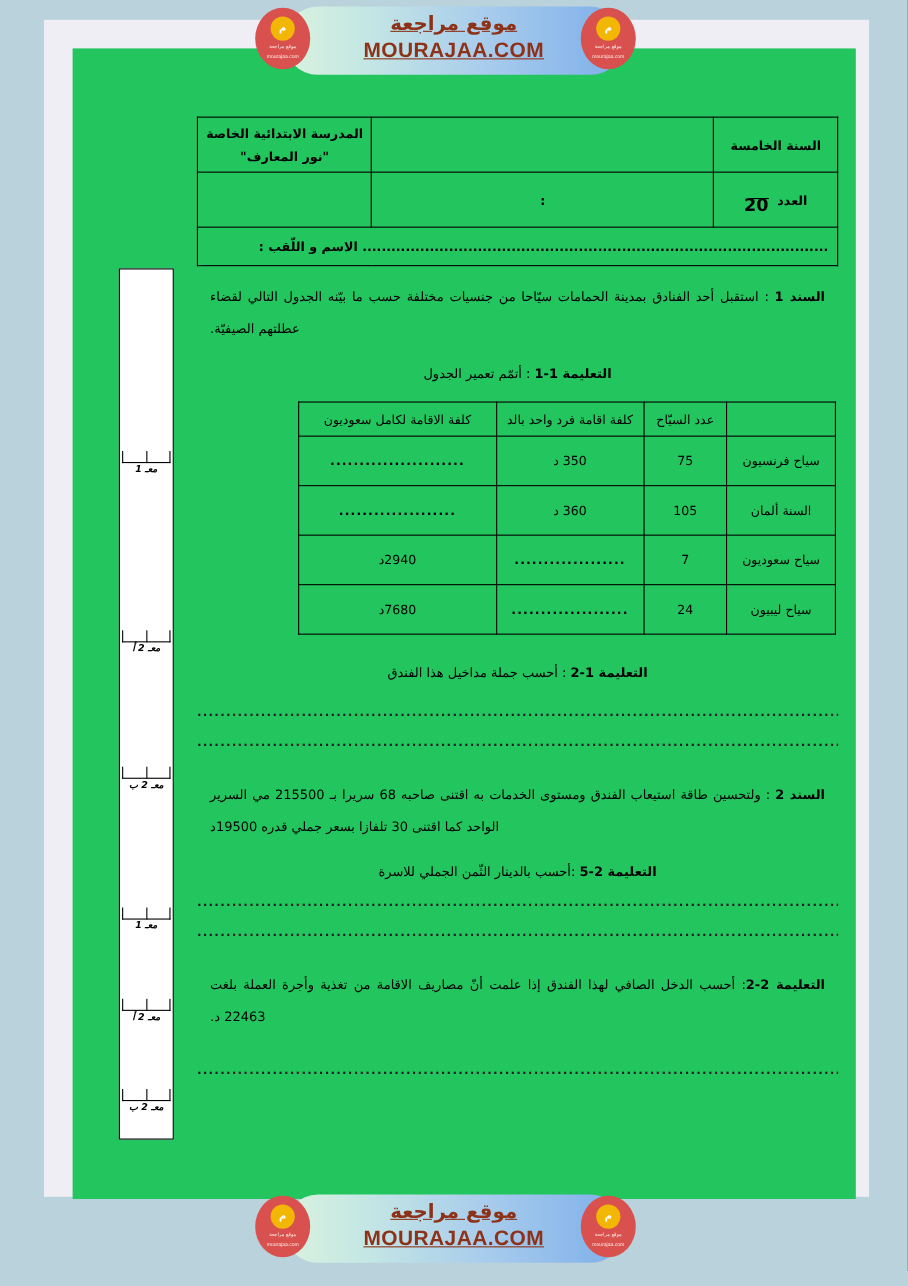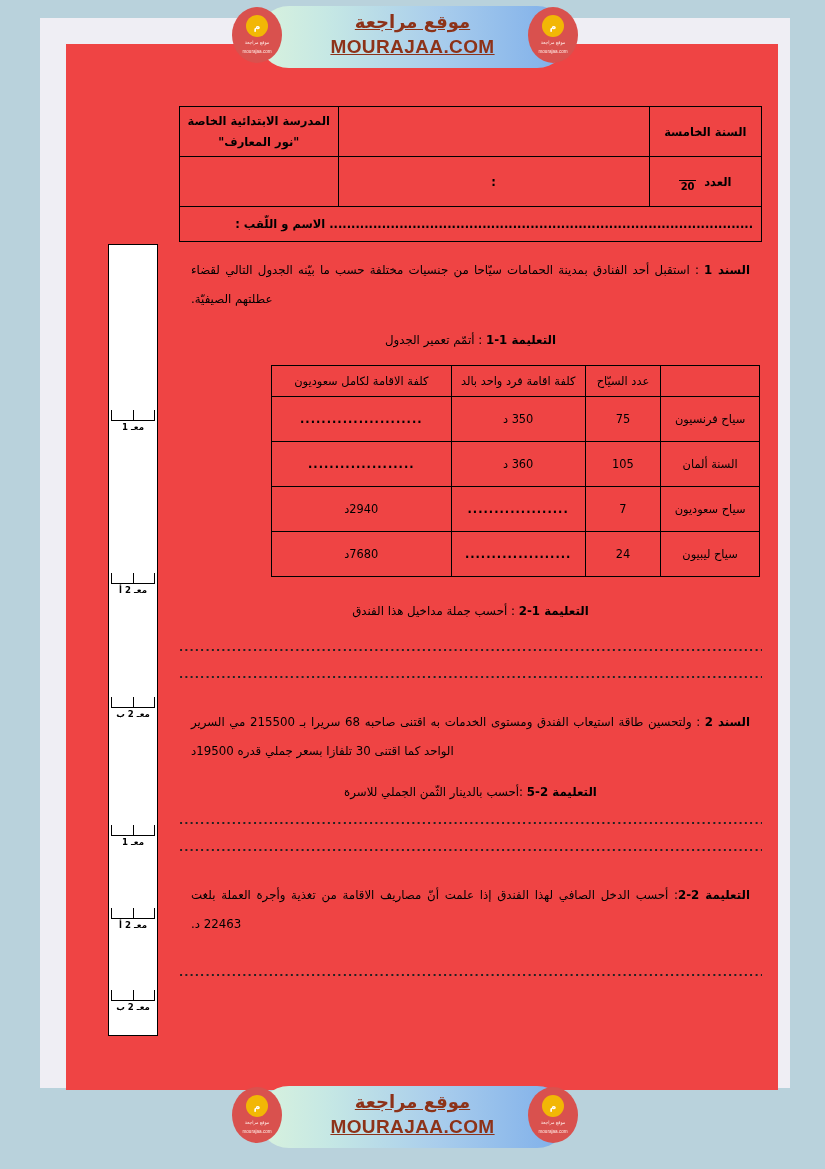--- a/index.html
+++ b/index.html
@@ -108,21 +108,21 @@
     width: 750px;
     height: 1070px;
     background: #efeef4;
   }
   .page {
     position: absolute;
     left: 66px;
     top: 44px;
     width: 712px;
     height: 1046px;
-    background: #ef4444;
+    background: #22c55e;
   }
 
   
   .id-table {
     position: absolute;
     right: 16px;
     top: 62px;
     width: 583px;
     border-collapse: collapse;
     direction: rtl;
@@ -160,21 +160,21 @@
   }
   .num-wrap {
     display: inline-flex;
     align-items: center;
     gap: 8px;
     direction: rtl;
   }
   .frac {
     display: inline-block;
     text-align: center;
-    font-size: 10px;
+    font-size: 16px;
     line-height: 9px;
   }
   .frac .bar {
     display: block;
     border-bottom: 1.4px solid #000;
     width: 17px;
     height: 8px;
   }
   .frac .den { display: block; padding-top: 1px; }
   .cell-name {
@@ -215,20 +215,21 @@
   }
   .boxes span + span { border-right: none; }
   .score-lbl {
     font-family: "DejaVu Sans", sans-serif;
     font-size: 8.6px;
     font-weight: bold;
     color: #000;
     text-align: center;
     line-height: 13px;
     direction: rtl;
+    font-style: italic;
   }
 
   
   .content {
     position: absolute;
     right: 16px;
     top: 200px;
     width: 583px;
     direction: rtl;
     font-family: "DejaVu Sans", sans-serif;

